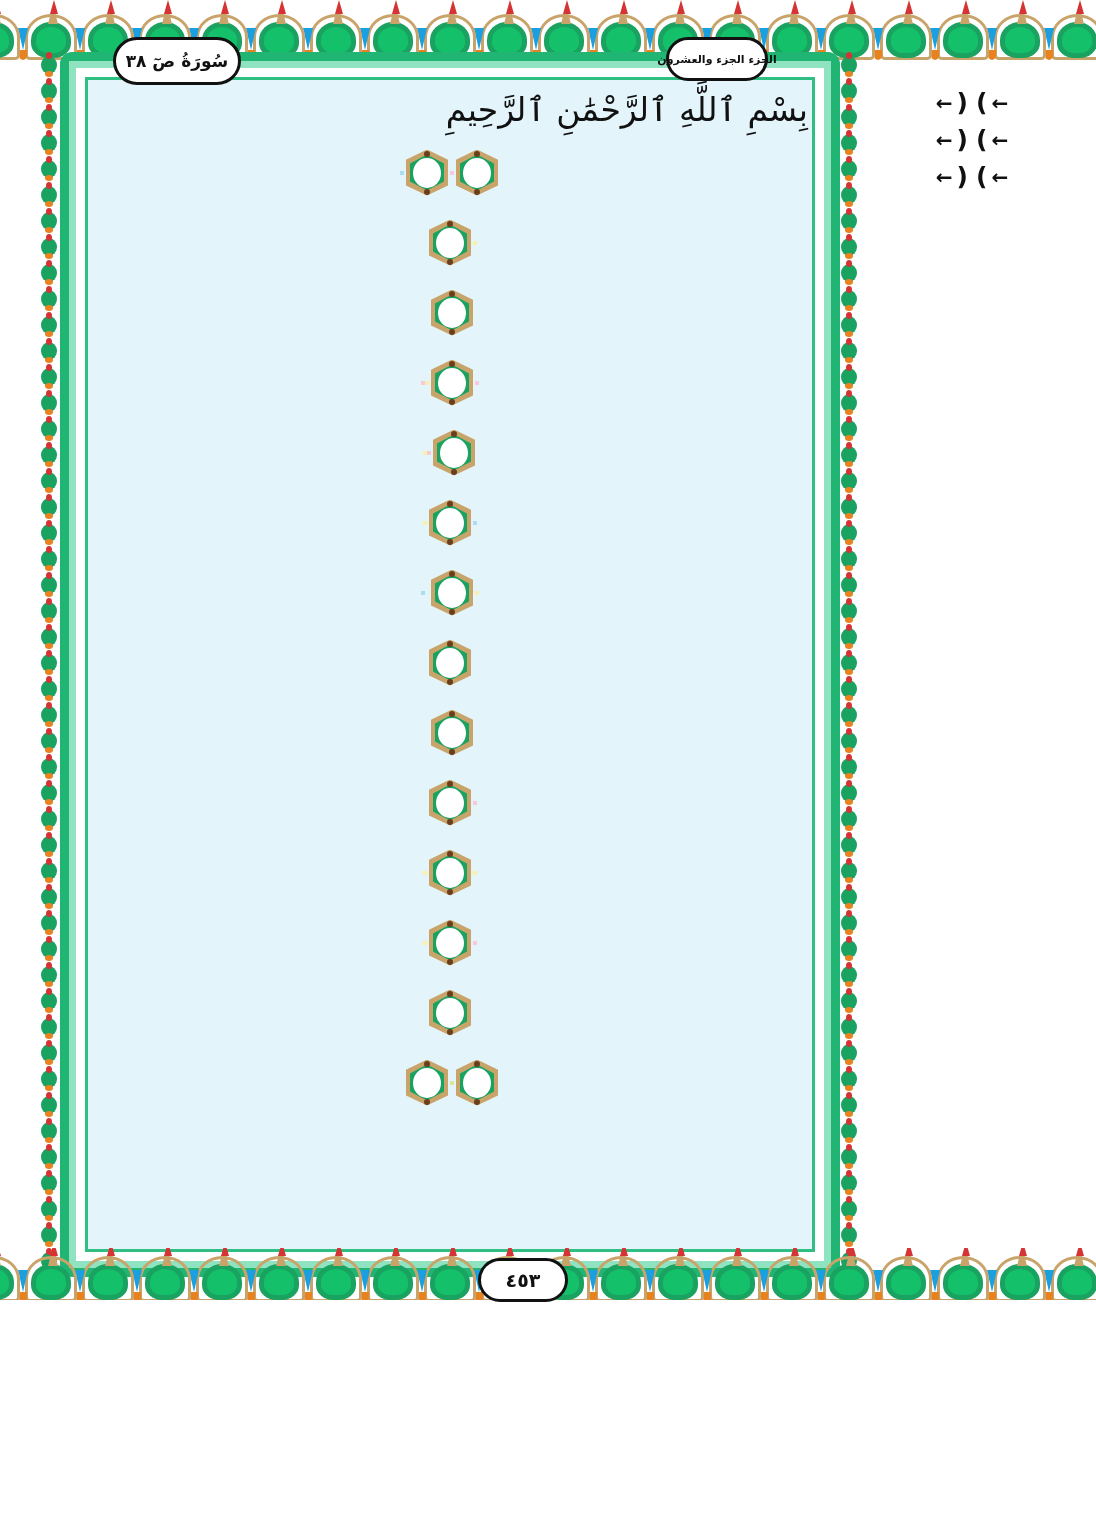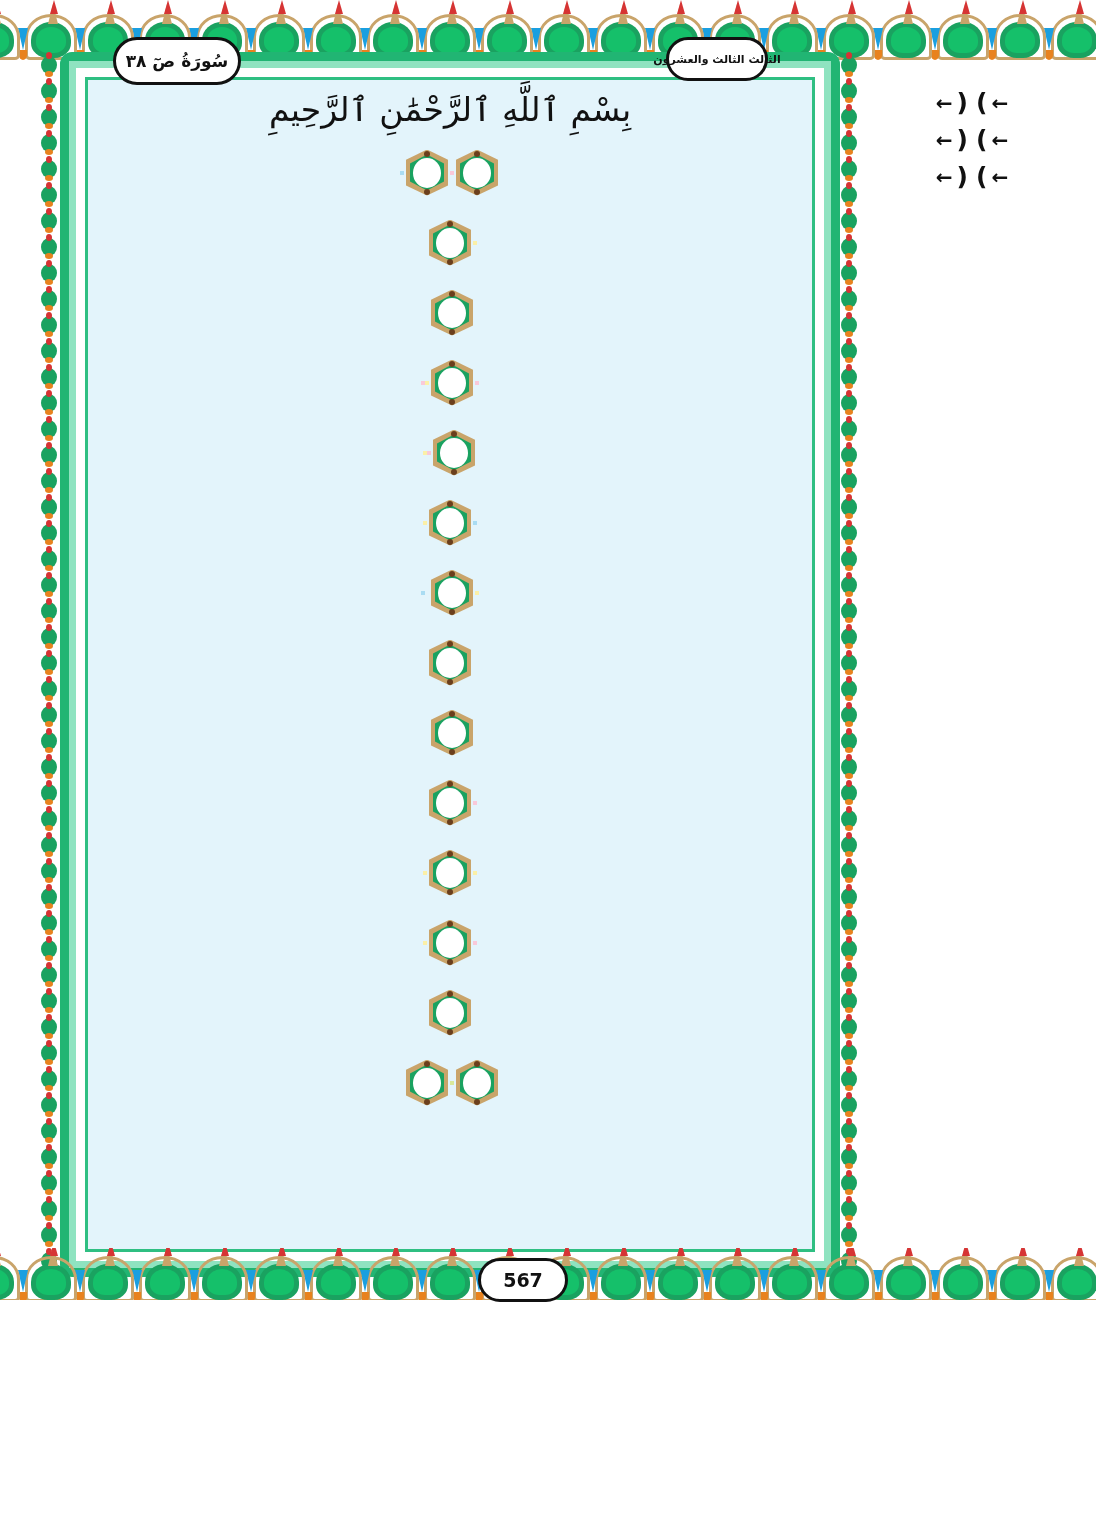--- a/index.html
+++ b/index.html
@@ -48,21 +48,21 @@
   .sidecol{position:absolute;top:52px;width:22px;height:1225px;overflow:hidden;}
   .sidecol.left{left:38px;}
   .sidecol.right{left:838px;}
   .scell{width:22px;height:26px;position:relative;}
   .scell .g{position:absolute;left:3px;top:4px;width:16px;height:18px;background:#1aa260;border-radius:50%;}
   .scell .r{position:absolute;left:8px;top:0px;width:6px;height:7px;background:#d63434;border-radius:50%;}
   .scell .o{position:absolute;left:7px;top:19px;width:8px;height:6px;background:#e8821e;border-radius:50%;}
 
   
   .quran{position:absolute;left:92px;top:84px;width:716px;height:1160px;
-     direction:rtl;text-align:center;}
+     direction:rtl;text-align:right;}
   .bism{font-size:33px;color:#111;line-height:1.2;margin:6px 0 8px;letter-spacing:-1px;}
   .aline{display:flex;flex-direction:row-reverse;align-items:center;justify-content:center;
      gap:0px;margin:0;height:70px;font-size:26px;color:#111;white-space:nowrap;}
   .seg{padding:2px 2px;line-height:1.35;letter-spacing:-0.5px;}
   .hl-blue{background:#aadcf2;}
   .hl-pink{background:#f9c9d9;}
   .hl-yellow{background:#fbf0a8;}
   .hl-green{background:#d9e99a;}
   .hl-none{background:transparent;}
 
@@ -271,21 +271,21 @@
           <div class="spike"></div>
           <div class="spike2"></div>
         </div>
       </div>
   </div>
 
   <div class="cartouche" id="surah-cartouche">
     <span class="cart-txt">سُورَةُ صٓ ٣٨</span>
   </div>
   <div class="cartouche" id="juz-cartouche">
-    <span class="cart-txt">الثالث الثالث والعشرون</span>
+    <span class="cart-txt">الجزء الجزء والعشرون</span>
   </div>
 
   <div class="sidecol left" id="sidecol-left">
       <div class="scell">
         <div class="g"></div>
         <div class="r"></div>
         <div class="o"></div>
       </div>
       <div class="scell">
         <div class="g"></div>
@@ -945,21 +945,21 @@
             <span class="disc"></span>
             <span class="dot-t"></span>
             <span class="dot-b"></span>
             <span class="num"></span>
           </span>
         </div>
       </div>
   </div>
 
   <div class="pagebadge">
-    <span>567</span>
+    <span>٤٥٣</span>
   </div>
 
   <div class="botband">
     <div class="botrow" id="arcrow-bottom">
         <div class="arch">
           <div class="frame"></div>
           <div class="dome"></div>
           <div class="spike"></div>
           <div class="spike2"></div>
           <div class="blue"></div>

